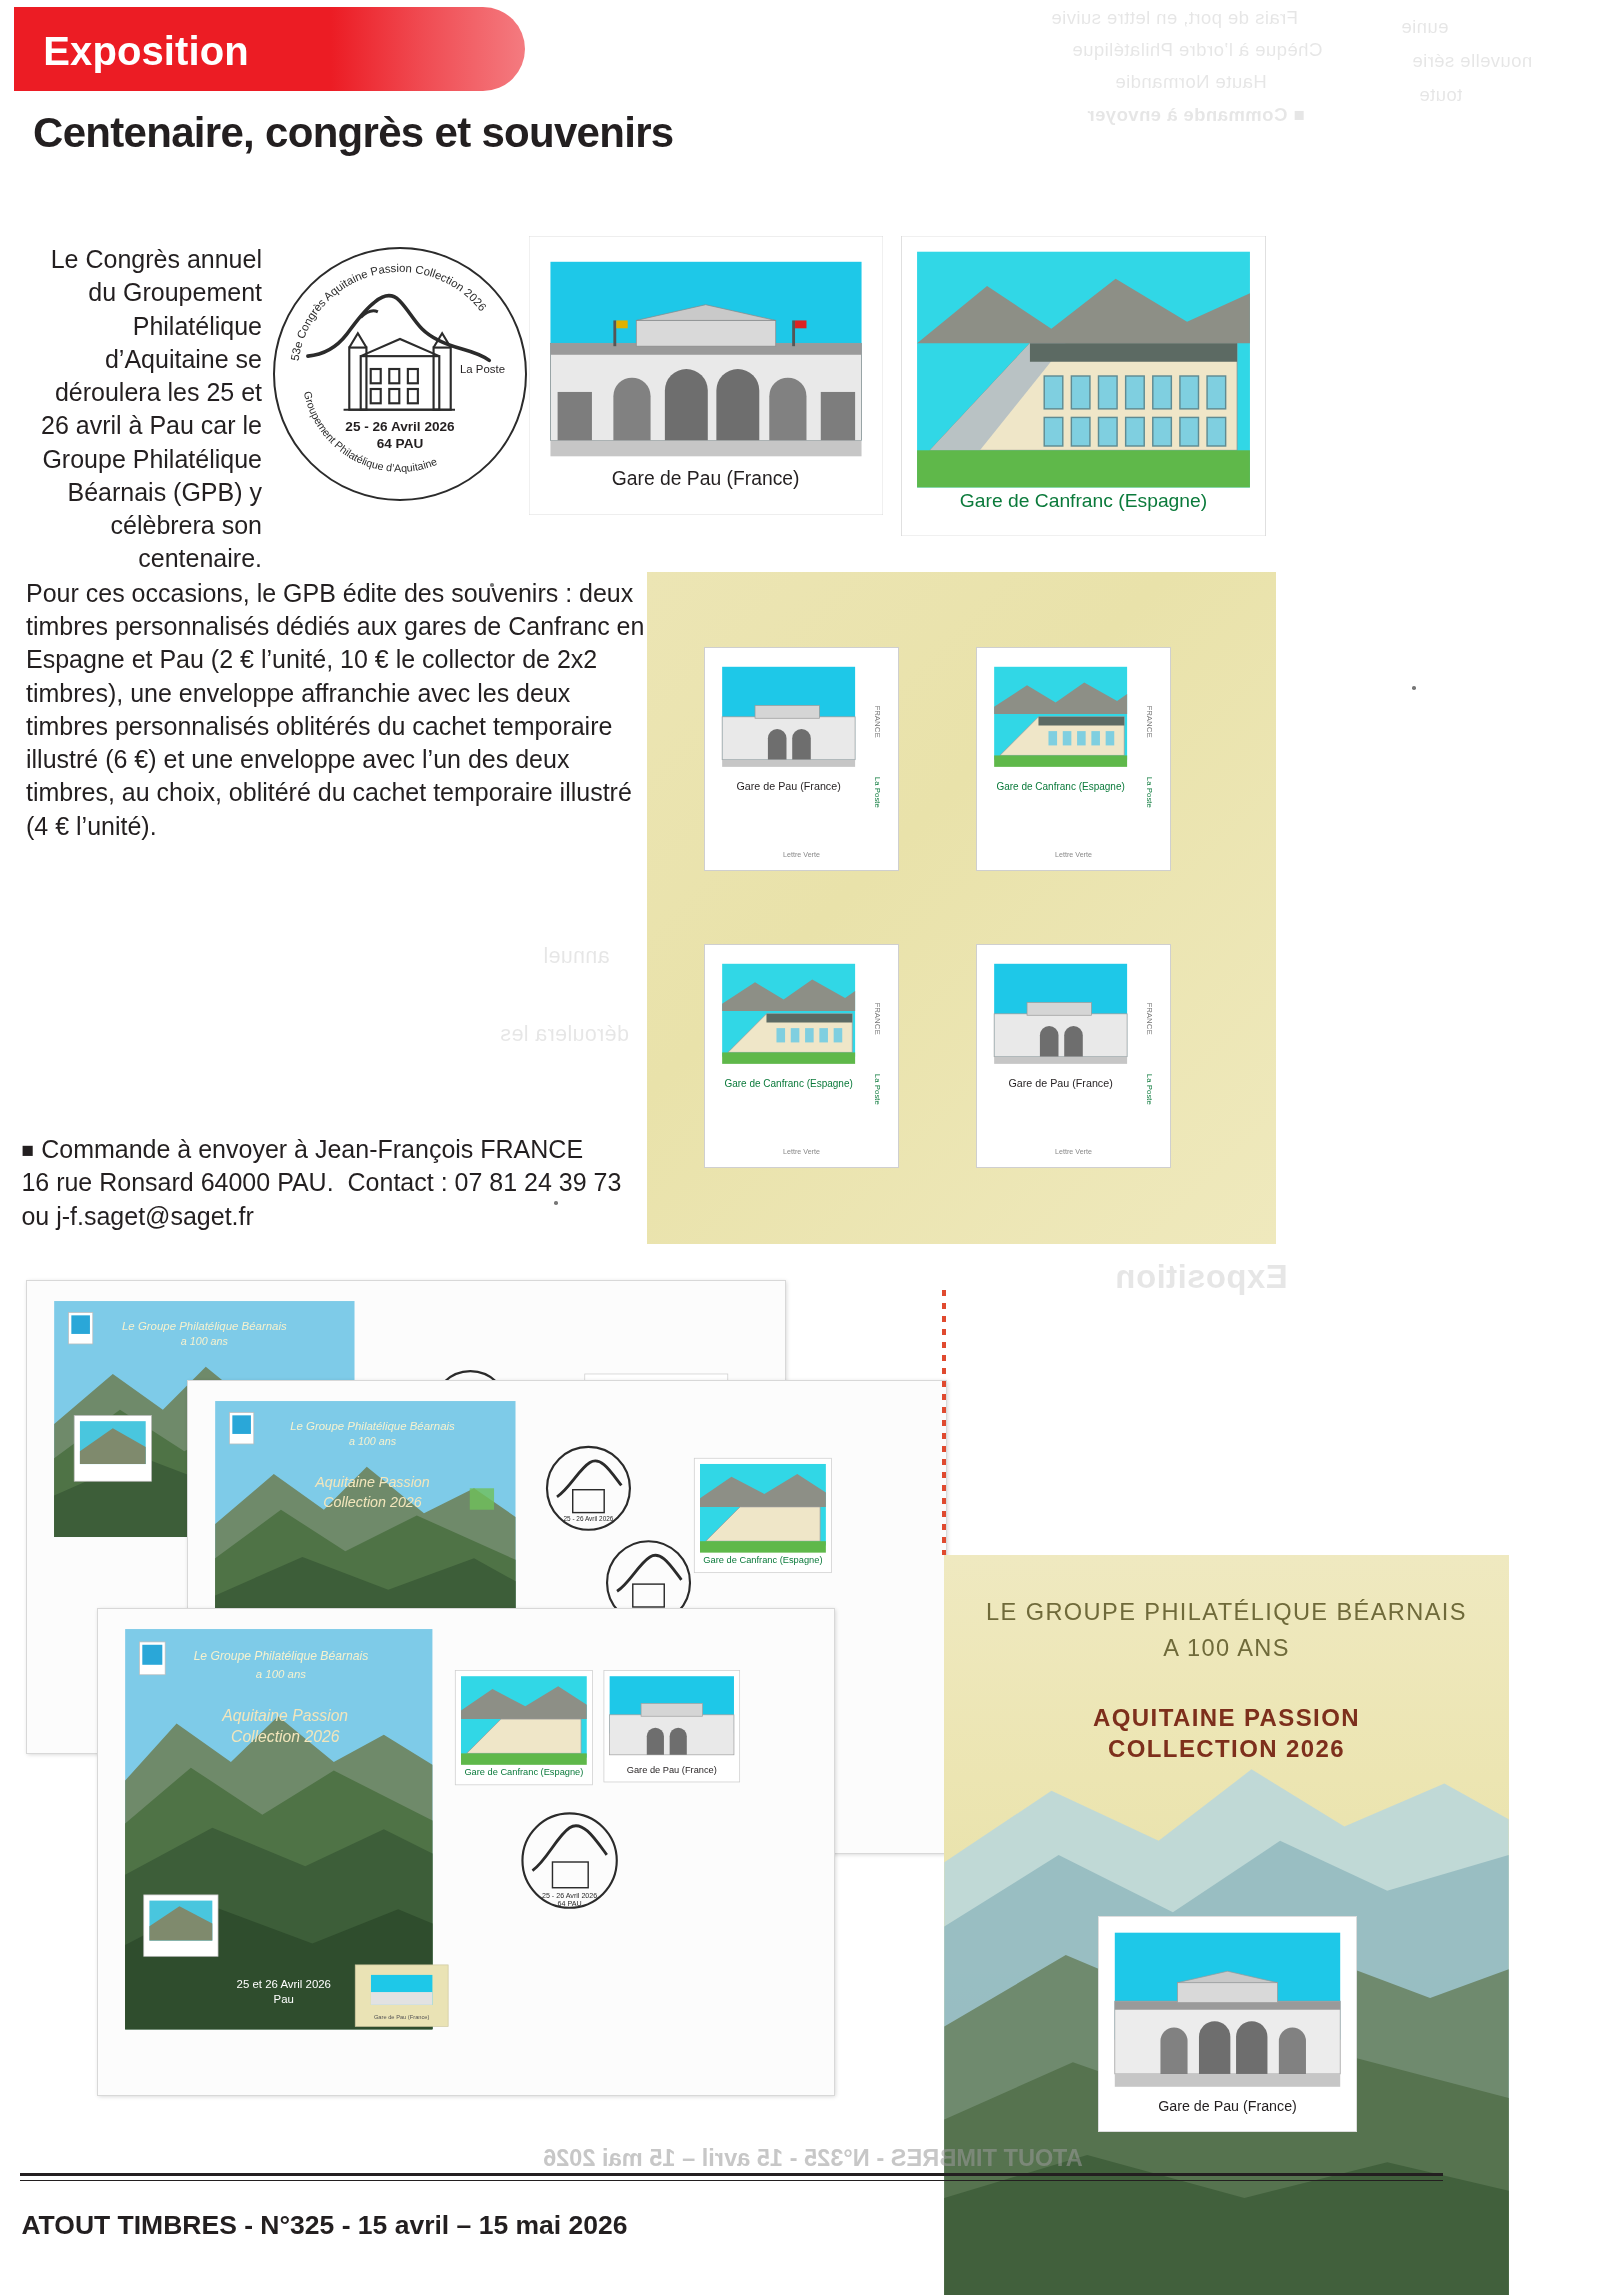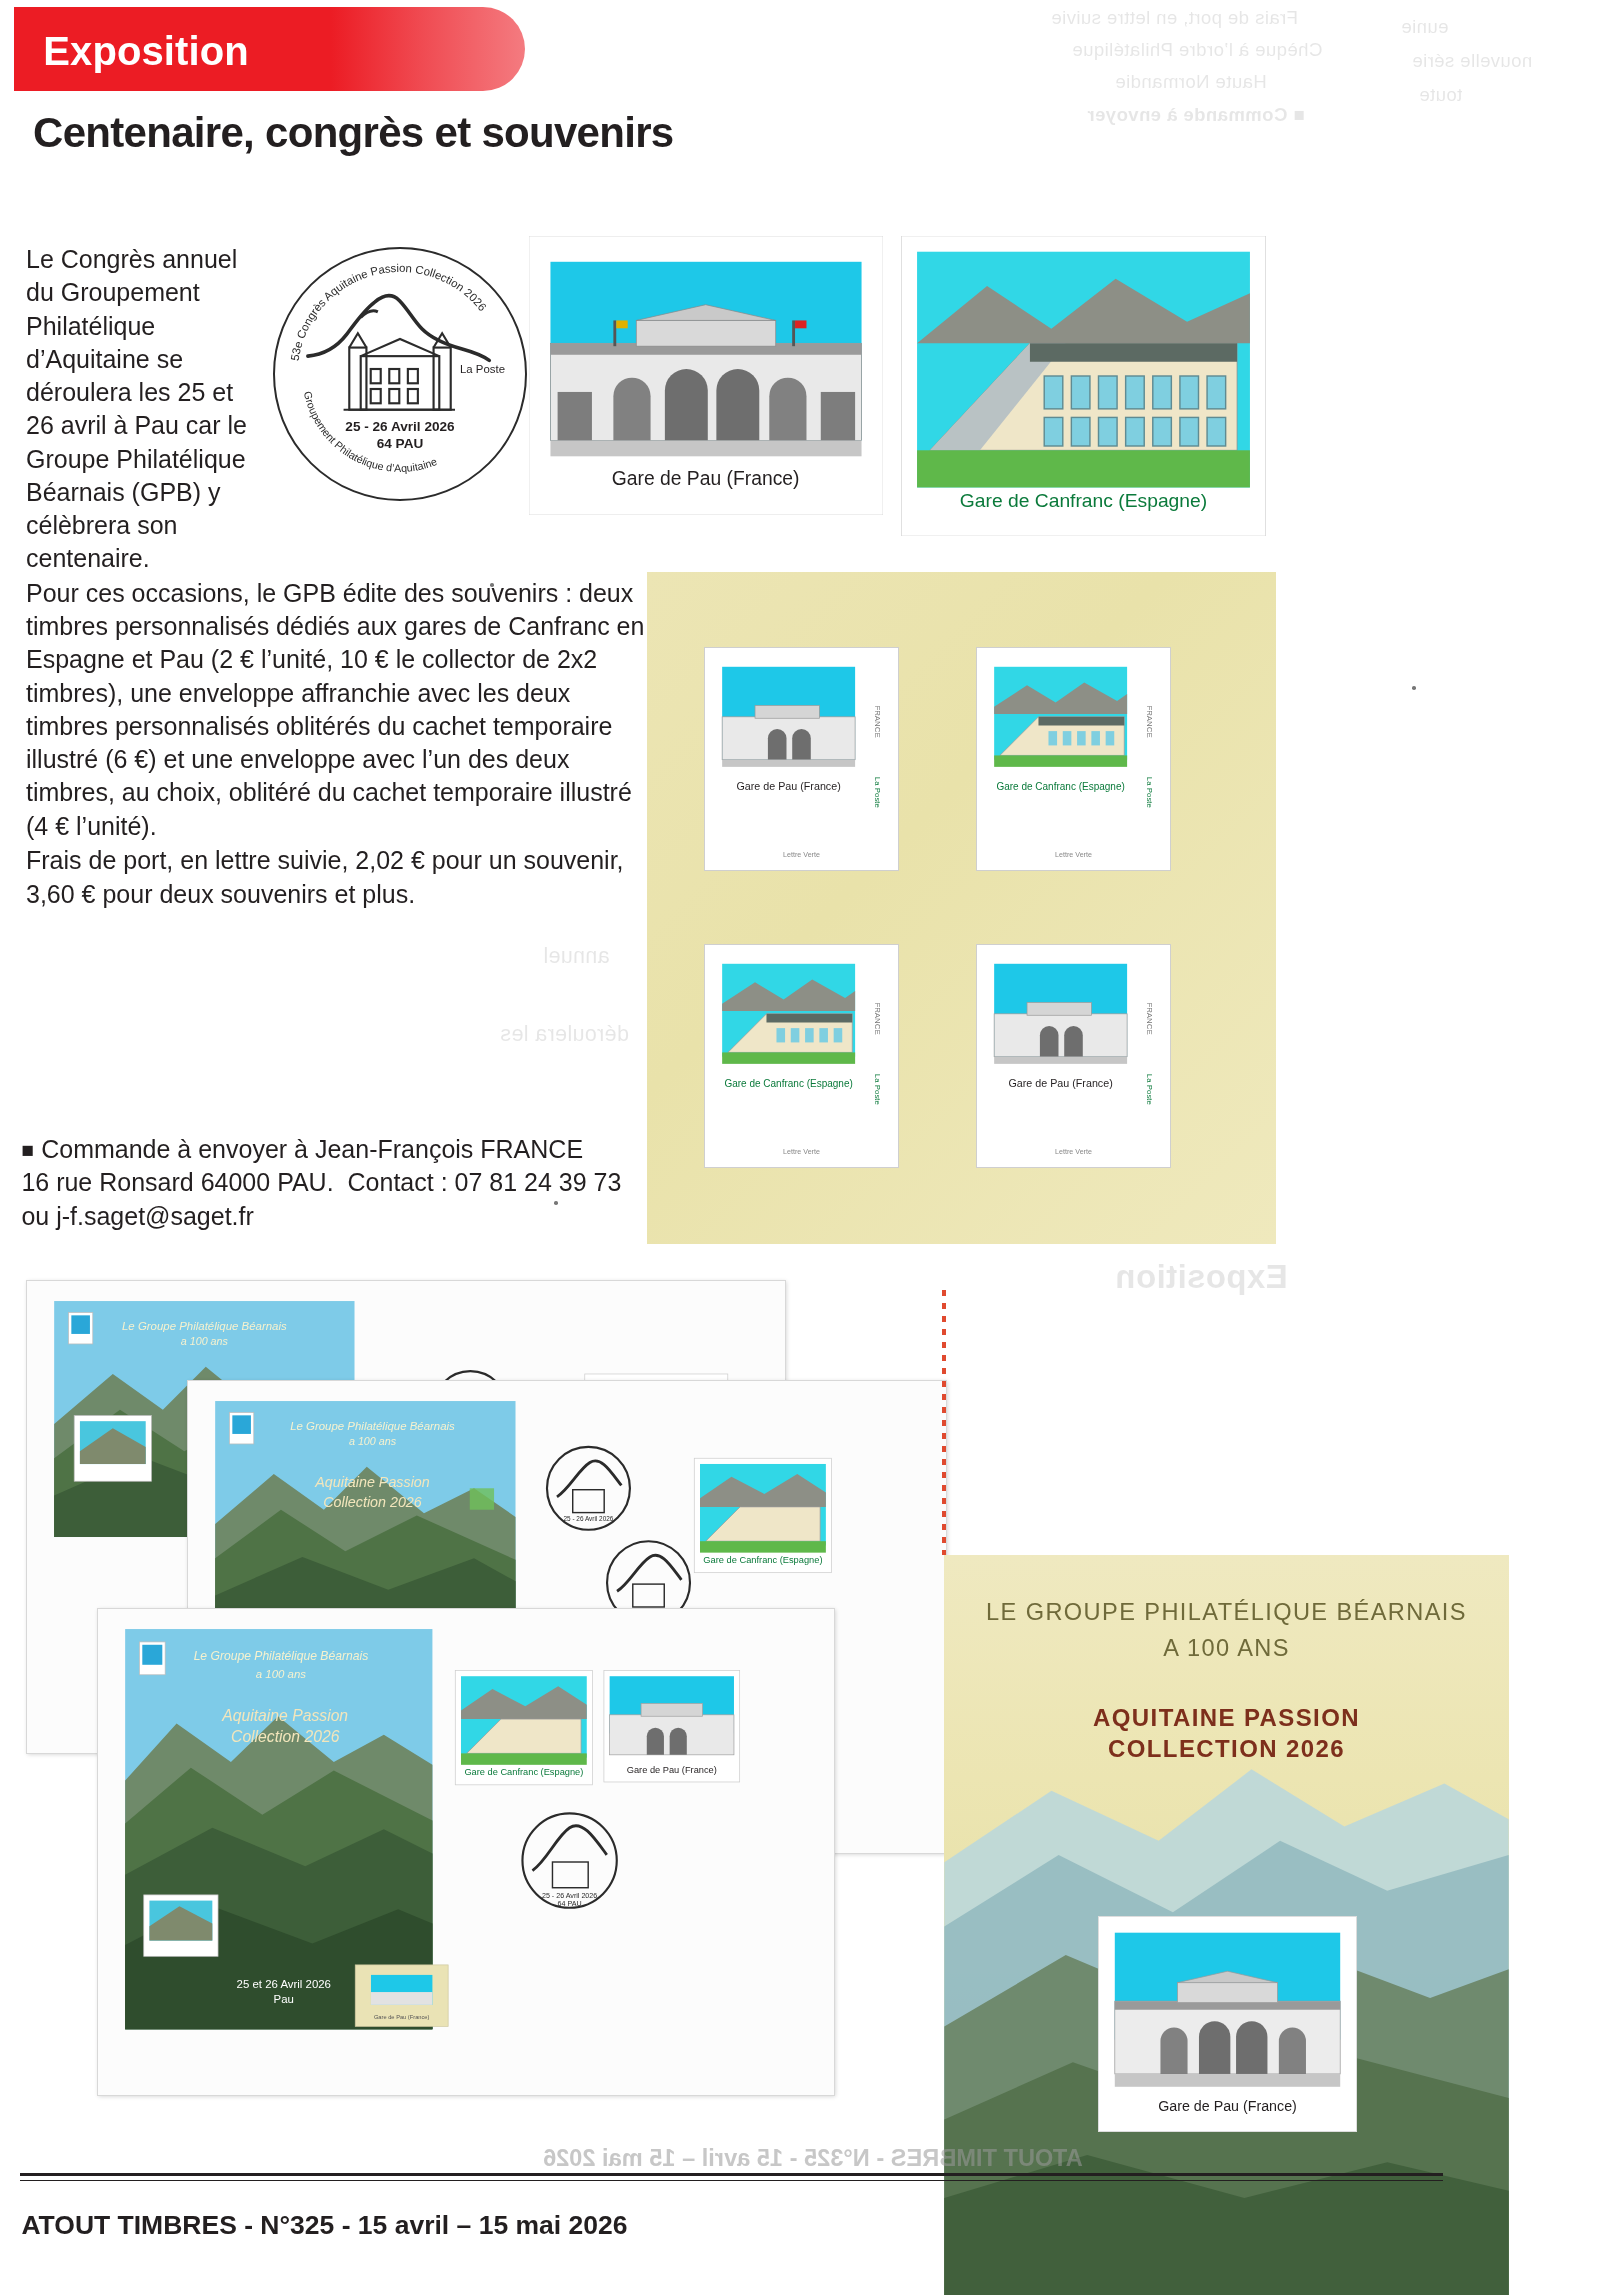--- a/index.html
+++ b/index.html
@@ -41,21 +41,21 @@
     position:absolute;left:33px;top:109px;width:1144px;
     font-size:42px;font-weight:bold;letter-spacing:-0.7px;color:#231f20;
   }
 
   
   .bodycol{
     position:absolute;left:26px;top:243px;width:629px;
     font-size:25px;line-height:1.33;color:#231f20;
   }
   .bodycol p{margin:0 0 1.4px 0;}
-  .bodycol .narrow{width:236px;}
+  .bodycol .narrow{width:236px;text-align:right;}
   .order{
     position:absolute;left:21.4px;top:1133px;width:629px;font-size:25px;line-height:1.33;
   }
   .order .sq{font-size:21px;vertical-align:1.4px;margin-right:7.1px;}
   .order b{font-weight:normal;}
 
   
   .cachet{
     position:absolute;left:273px;top:247px;width:250px;height:250px;border-radius:50%;
     border:2.1px solid #2b2b2b;background:#fff;
@@ -130,21 +130,20 @@
 <div class="speck" style="left:1412px;top:686px;"></div>
 
 <div class="ribbon">
   <span>Exposition</span>
 </div>
 <div class="headline">Centenaire, congrès et souvenirs</div>
 
 <div class="bodycol">
   <p class="narrow">Le Congrès annuel du Groupement Philatélique d’Aquitaine se déroulera les 25 et 26 avril à Pau car le Groupe Philatélique Béarnais (GPB) y célèbrera son centenaire.</p>
   <p>Pour ces occasions, le GPB édite des souvenirs : deux timbres personnalisés dédiés aux gares de Canfranc en Espagne et Pau (2 € l’unité, 10 € le collector de 2x2 timbres), une enveloppe affranchie avec les deux timbres personnalisés oblitérés du cachet temporaire illustré (6 €) et une enveloppe avec l’un des deux timbres, au choix, oblitéré du cachet temporaire illustré (4 € l’unité).</p>
-  <p>Frais de port, en lettre suivie, 2,02 € pour un souvenir, 3,60 € pour deux souvenirs et plus.</p>
 </div>
 
 <div class="order">
   <div>
     <span class="sq">■</span><b>Commande à envoyer à</b>
     <span>Jean-François FRANCE</span>
   </div>
   <div>
     <span>16 rue Ronsard 64000 PAU.</span>
     &nbsp;<span>Contact : 07 81 24 39 73</span>

